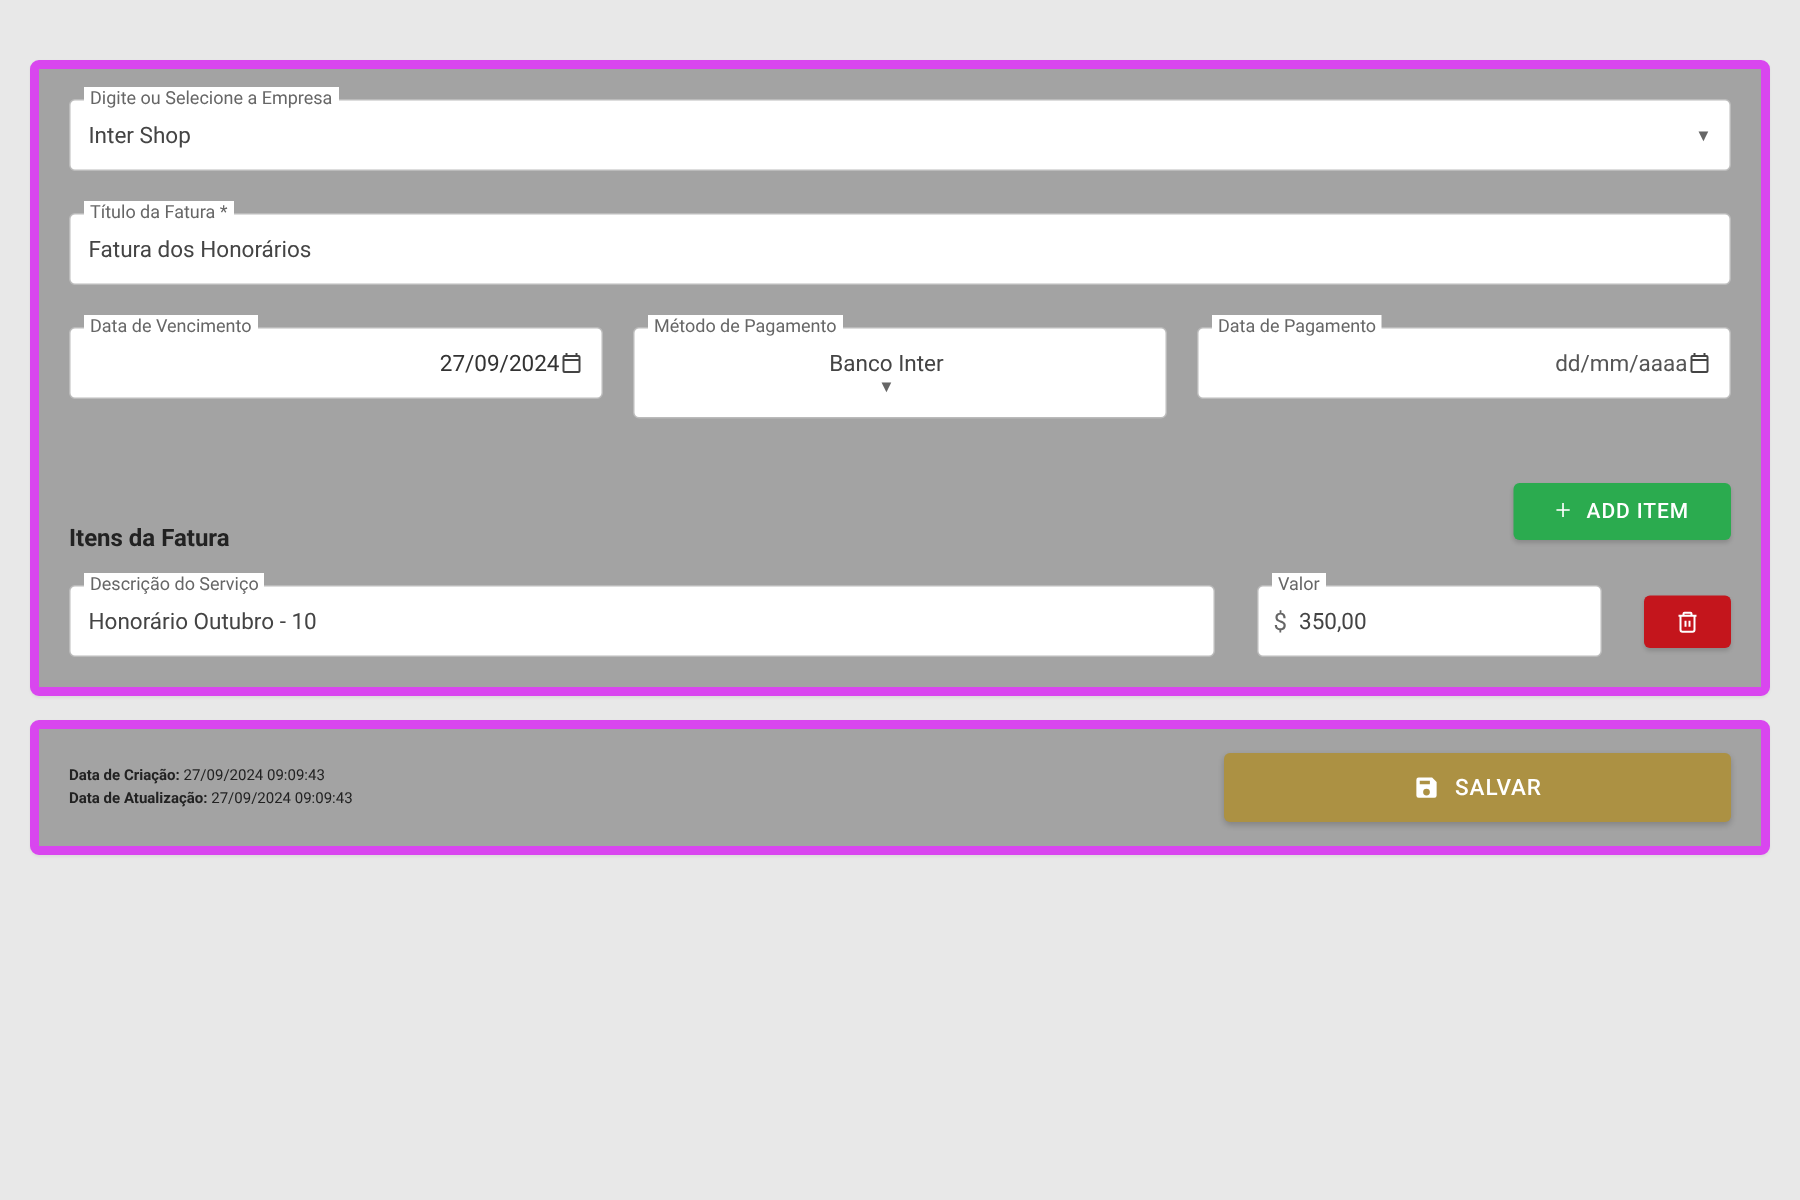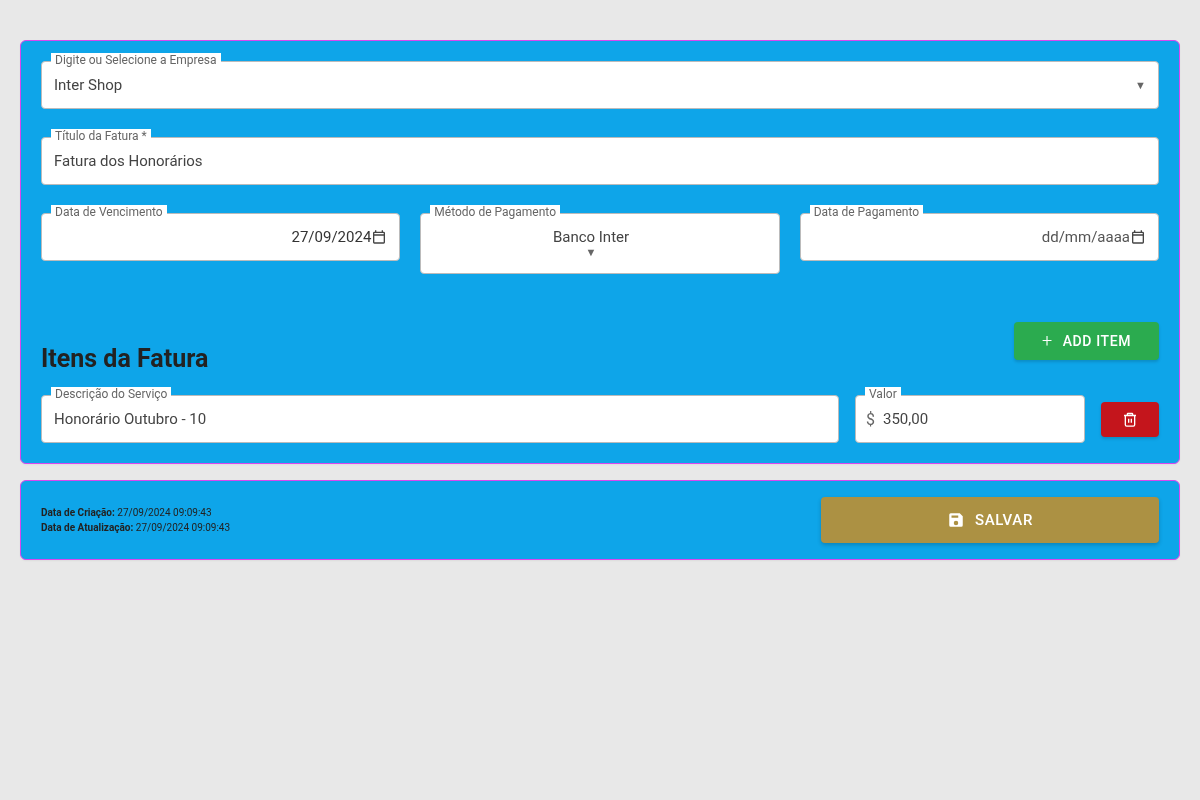--- a/index.html
+++ b/index.html
@@ -1,39 +1,39 @@
 <!DOCTYPE html>
 <html><head>
 <meta charset="utf-8">
 <style>
 * { box-sizing: border-box; margin: 0; padding: 0; }
 body { font-family: Roboto, -apple-system, BlinkMacSystemFont, "Segoe UI", sans-serif; background: #e8e8e8; padding: 40px 20px 20px 20px; color: #333; }
-.card { background: #0ea5e9; border: 1px solid #d946ef; border-radius: 6px; padding: 20px; box-shadow: 0 1px 2px rgba(0,0,0,0.05); }
+.card { background: #a3a3a3; border: 6px solid #d946ef; border-radius: 6px; padding: 20px; box-shadow: 0 1px 2px rgba(0,0,0,0.05); }
 .main-card { margin-bottom: 16px; }
 .footer-card { display: flex; justify-content: space-between; align-items: center; padding: 16px 20px; }
 .field-wrap { position: relative; margin-bottom: 28px; }
 .field-wrap.small-bottom { margin-bottom: 0; }
 .field-label { position: absolute; top: -8px; left: 10px; background: #fff; padding: 0 4px; font-size: 12px; color: #666; z-index: 2; }
 .field { width: 100%; border: 1px solid #bbb; border-radius: 4px; padding: 14px 12px; font-size: 15px; color: #444; background: #fff; font-family: inherit; }
 .field.select { display: flex; justify-content: space-between; align-items: center; cursor: pointer; }
 .field.select.padded-right { padding-right: 30px; flex-direction: column; }
 .field.textarea { min-height: 80px; resize: none; color: #888; }
 .chevron { color: #666; font-size: 11px; }
 .row3 { display: flex; gap: 20px; margin-bottom: 34px; }
 .row3 .field-wrap { flex: 1; margin-bottom: 0; }
 .date-field { display: flex; justify-content: flex-end; align-items: center; border: 1px solid #bbb; border-radius: 4px; padding: 14px 12px; font-size: 15px; background: #fff; }
 .date-field .placeholder { color: #555; }
 .cal-icon { width: 16px; height: 16px; }
 .items-header { display: flex; justify-content: space-between; align-items: center; margin-bottom: 22px; margin-top: 6px; }
-.items-title { font-size: 25px; font-weight: 700; color: #222; margin-top: 36px; }
+.items-title { font-size: 16px; font-weight: 700; color: #222; margin-top: 36px; }
 .btn { display: inline-flex; align-items: center; justify-content: center; gap: 10px; border: none; border-radius: 4px; cursor: pointer; font-size: 14px; font-weight: 500; letter-spacing: 0.6px; font-family: inherit; }
 .btn-add { background: #2bab4f; color: #fff; padding: 10px 28px; box-shadow: 0 2px 3px rgba(0,0,0,0.15); }
 .btn-del { background: #c4151c; color: #fff; width: 58px; height: 35px; box-shadow: 0 2px 3px rgba(0,0,0,0.15); }
 .btn-save { background: #ac9143; color: #fff; padding: 14px 0; width: 338px; box-shadow: 0 2px 4px rgba(0,0,0,0.2); font-size: 15px; text-align: right; }
-.item-row { display: flex; gap: 16px; align-items: center; }
+.item-row { display: flex; gap: 28px; align-items: center; }
 .item-row .desc-wrap { flex: 1; }
 .item-row .valor-wrap { width: 230px; }
 .valor-field { display: flex; align-items: center; border: 1px solid #bbb; border-radius: 4px; padding: 0 10px; background: #fff; }
 .valor-field .dollar { color: #666; font-size: 16px; margin-right: 6px; }
 .valor-field input { border: none; outline: none; font-size: 15px; padding: 14px 2px; width: 100%; background: transparent; font-family: inherit; color: #444; }
 .meta-lines p { font-size: 10px; color: #222; margin: 4px 0; }
 .meta-lines strong { font-weight: 700; }
 .plus { font-size: 18px; font-weight: 300; line-height: 1; }
 .save-icon { width: 18px; height: 18px; }
 .trash-icon { width: 16px; height: 17px; }

